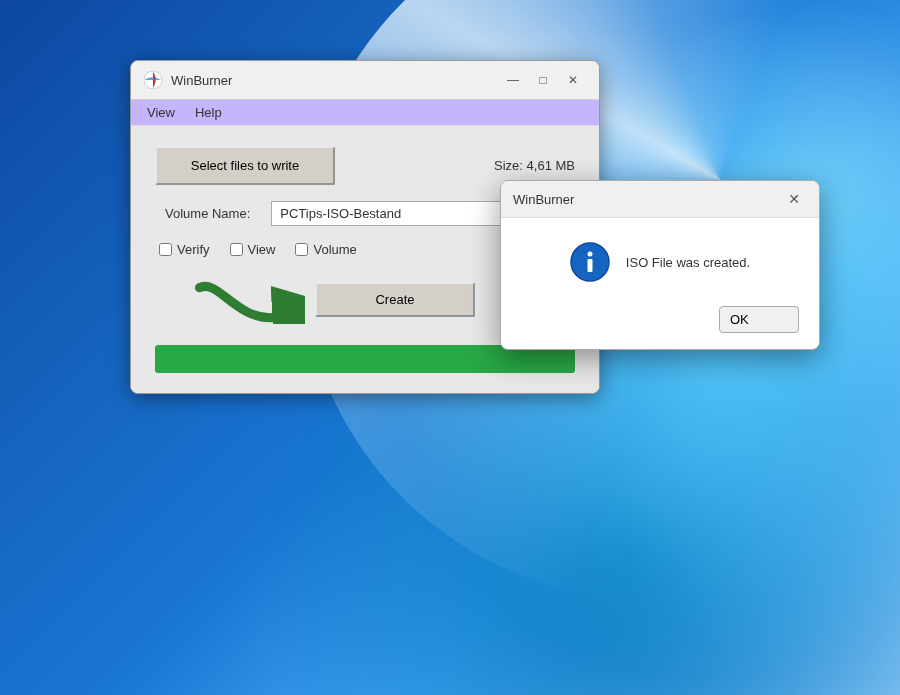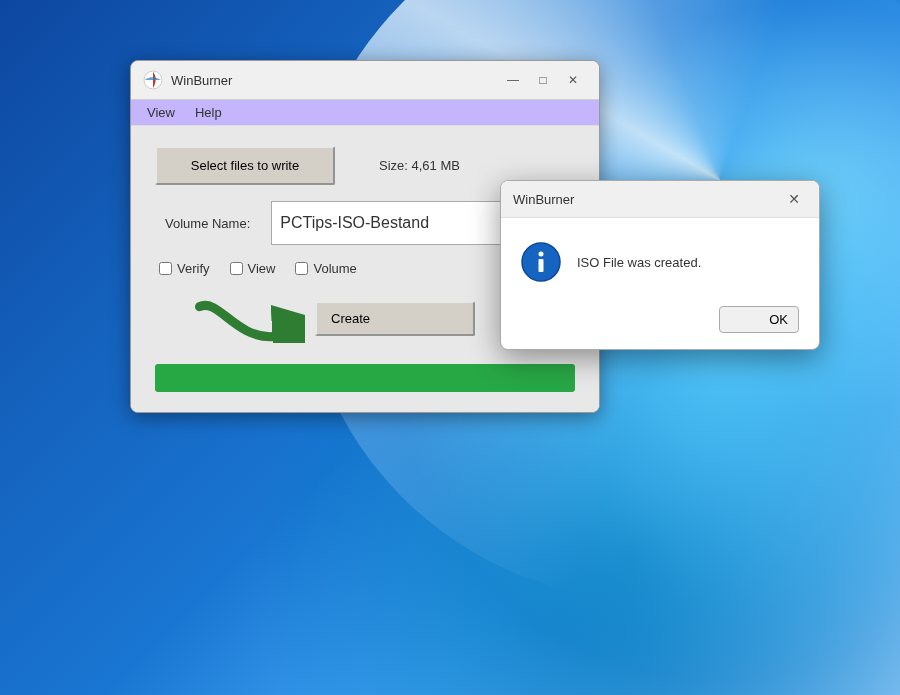--- a/index.html
+++ b/index.html
@@ -127,20 +127,21 @@
     .window-content {
       background: #e8e8e8;
       padding: 20px 24px 20px 24px;
     }
 
     .action-row {
       display: flex;
       align-items: center;
       gap: 16px;
       margin-bottom: 16px;
+      justify-content: space-between;
     }
 
     .action-btn {
       width: 180px;
       padding: 10px 14px;
       background: #d4d0c8;
       border: 2px outset #e8e8e8;
       border-radius: 2px;
       font-size: 13px;
       color: #000;
@@ -164,24 +165,24 @@
 
     .volume-label {
       font-size: 13px;
       color: #333;
       white-space: nowrap;
       margin-left: 10px;
     }
 
     .volume-input {
       flex: 1;
-      padding: 12px 8px;
+      padding: 4px 8px;
       border: 1px solid #aaa;
       background: white;
-      font-size: 16px;
+      font-size: 13px;
       color: #333;
     }
 
     .options-row {
       display: flex;
       align-items: center;
       gap: 20px;
       margin-bottom: 12px;
       padding-left: 4px;
     }
@@ -223,21 +224,21 @@
 
     .create-btn {
       width: 160px;
       padding: 8px 14px;
       background: #d4d0c8;
       border: 2px outset #e8e8e8;
       border-radius: 2px;
       font-size: 13px;
       color: #000;
       cursor: pointer;
-      text-align: left;
+      text-align: center;
     }
 
     .progress-bar-container {
       height: 28px;
       background: #28a745;
       border-radius: 3px;
       margin-top: 4px;
     }
 
     
@@ -279,20 +280,21 @@
       align-items: center;
       justify-content: center;
       border-radius: 3px;
     }
 
     .dialog-content {
       padding: 24px 20px 16px 20px;
       display: flex;
       align-items: center;
       gap: 16px;
+      justify-content: center;
     }
 
     .info-icon {
       width: 40px;
       height: 40px;
       flex-shrink: 0;
     }
 
     .dialog-message {
       font-size: 13px;
@@ -306,21 +308,21 @@
     }
 
     .ok-btn {
       width: 80px;
       padding: 5px 10px;
       background: #f0f0f0;
       border: 1px solid #aaa;
       border-radius: 4px;
       font-size: 13px;
       cursor: pointer;
-      text-align: right;
+      text-align: left;
     }
   </style>
 </head>
 <body>
 
 <div class="desktop-bg"></div>
 <div class="swirl"></div>
 
 <div class="winburner-window">
 

